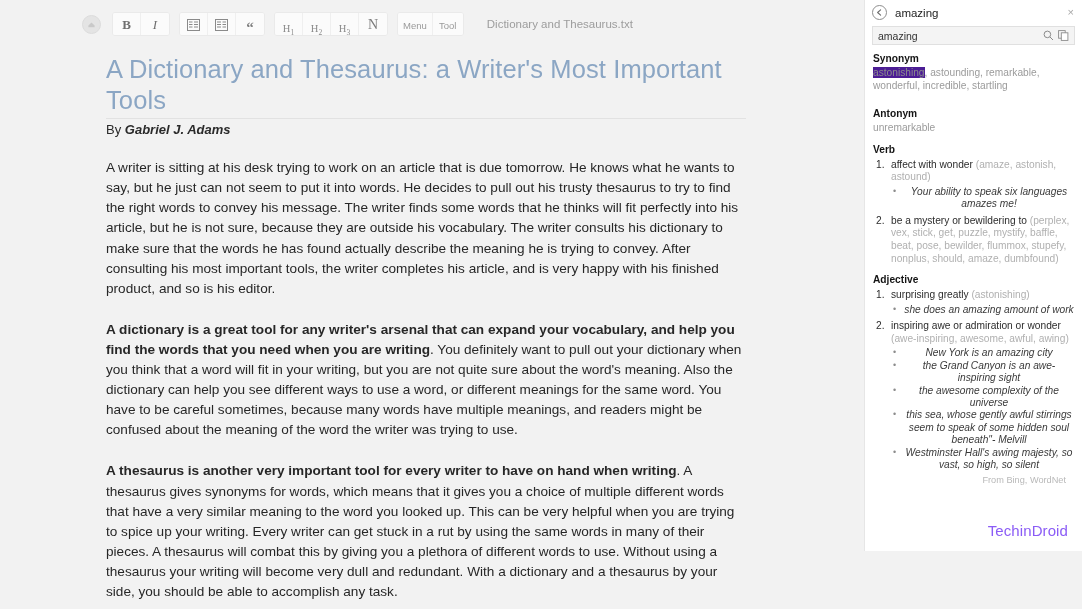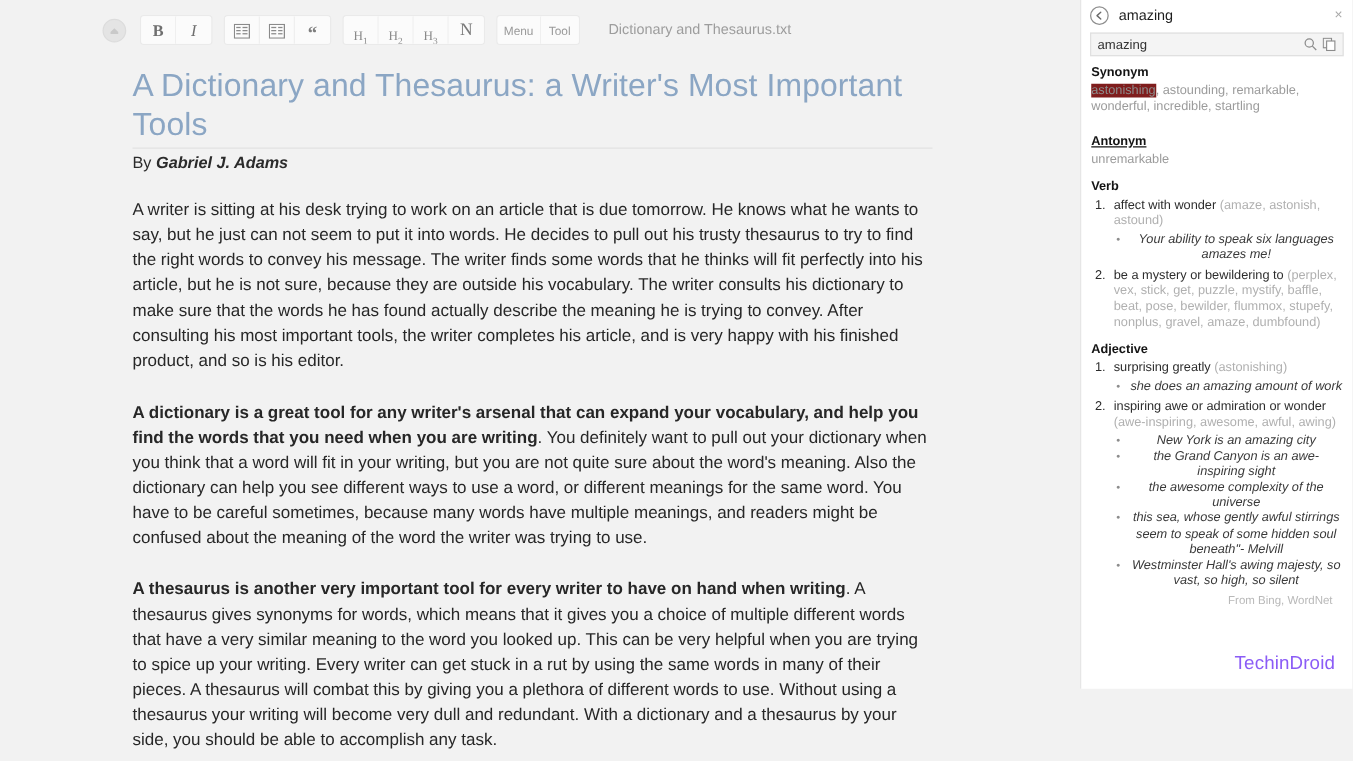--- a/index.html
+++ b/index.html
@@ -194,28 +194,28 @@
     overflow: hidden;
     padding: 8px 8px 0 8px;
     position: relative;
   }
   .sec-label {
     font-size: 10.2px;
     font-weight: bold;
     color: #141414;
     margin-bottom: 3px;
   }
-  .sec-label.sp { margin-top: 16px; text-decoration: underline; }
+  .sec-label.sp { margin-top: 16px; }
   .sec-text {
     font-size: 10.2px;
     color: #9b9b9b;
     line-height: 12.6px;
     margin-bottom: 2px;
   }
-  .sec-text .hl { background: #7f1d1d; color: #8d8d8d; }
+  .sec-text .hl { background: #4c1d95; color: #8d8d8d; }
 
   .pos-block { margin-top: 9px; }
   .pos-label {
     font-size: 10.2px;
     font-weight: bold;
     color: #141414;
     margin-bottom: 4px;
   }
   ol.defs {
     list-style: none;
@@ -406,21 +406,21 @@
       <div class="pos-block">
         <div class="pos-label">Verb</div>
         <ol class="defs">
           <li>
             <span class="num">1.</span><span>affect with wonder </span><span class="syn">(amaze, astonish, astound)</span>
             <ul class="exs">
               <li>Your ability to speak six languages amazes me!</li>
             </ul>
           </li>
           <li>
-            <span class="num">2.</span><span>be a mystery or bewildering to </span><span class="syn">(perplex, vex, stick, get, puzzle, mystify, baffle, beat, pose, bewilder, flummox, stupefy, nonplus, gravel, amaze, dumbfound)</span>
+            <span class="num">2.</span><span>be a mystery or bewildering to </span><span class="syn">(perplex, vex, stick, get, puzzle, mystify, baffle, beat, pose, bewilder, flummox, stupefy, nonplus, should, amaze, dumbfound)</span>
           </li>
         </ol>
       </div>
 
       <div class="pos-block">
         <div class="pos-label">Adjective</div>
         <ol class="defs">
           <li>
             <span class="num">1.</span><span>surprising greatly </span><span class="syn">(astonishing)</span>
             <ul class="exs">

